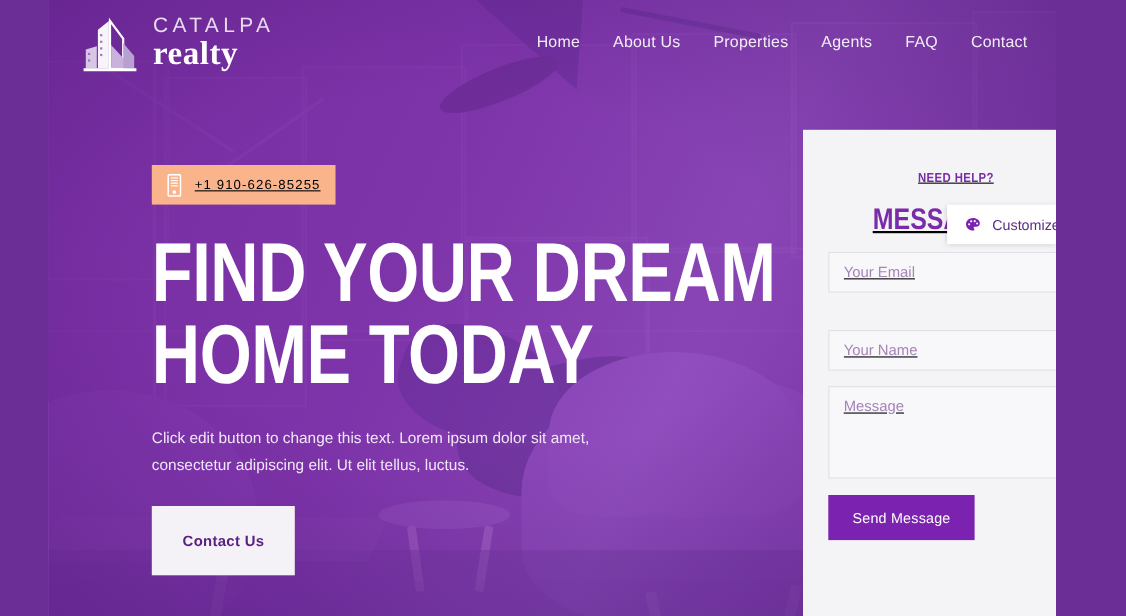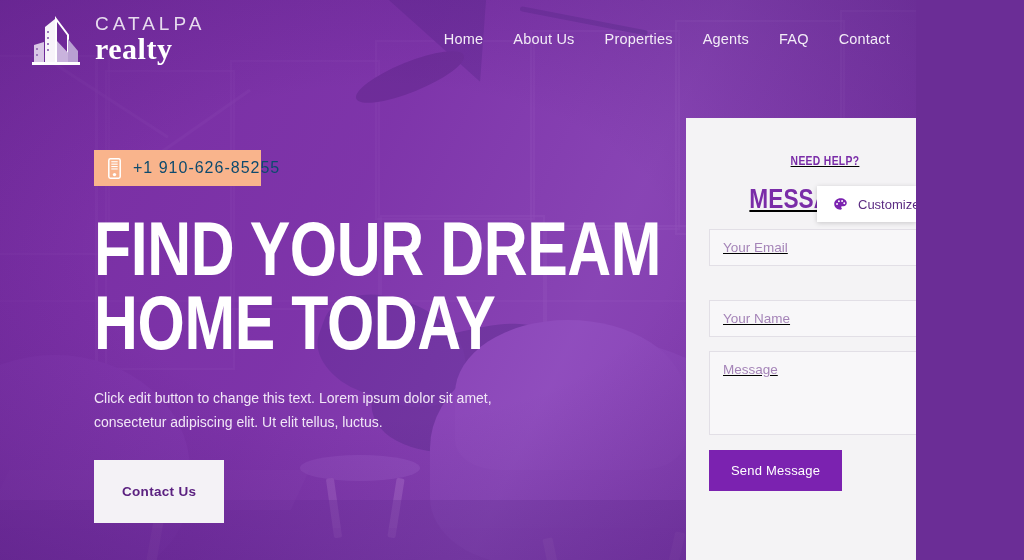--- a/index.html
+++ b/index.html
@@ -3,21 +3,21 @@
 <meta charset="utf-8">
 <style>
   * { box-sizing: border-box; margin: 0; padding: 0; }
   html, body {
     width: 1024px; height: 560px;
     overflow: hidden;
     font-family: "Liberation Sans", sans-serif;
     background: #6b2d96;
   }
 
-  .page { position: relative; width: 916px; height: 560px; overflow: hidden; }
+  .page { position: relative; width: 916px; height: 560px; overflow: hidden; margin-left: 44px; }
 
   
   .bg { position: absolute; inset: 0; overflow: hidden; background: #7b3aa6; }
   .bg-layer { position: absolute; inset: 0; }
 
   
   .panel {
     position: absolute; border: 2px solid rgba(168,120,200,0.40);
     background: rgba(150,95,185,0.18);
   }
@@ -91,21 +91,21 @@
   
   .hero { position: absolute; left: 94px; top: 150px; z-index: 15; width: 560px; }
 
   .phone-badge {
     display: inline-flex; align-items: center; gap: 12px;
     background: #f9b48c; padding: 0 22px 0 14px; height: 36px;
     width: 167px;
   }
   .phone-ico { width: 13px; height: 21px; position: relative; }
   .phone-num {
-    color: #0c4a6e; font-size: 16px; letter-spacing: 1.0px; white-space: nowrap;
+    color: #000000; font-size: 12px; letter-spacing: 1.0px; white-space: nowrap; text-decoration: underline;
   }
 
   .hero-title {
     margin-top: 26px;
     color: #ffffff; font-weight: 700;
     font-size: 76px; line-height: 0.97; letter-spacing: -0.5px;
     font-family: "Liberation Sans Narrow", "Liberation Sans", sans-serif;
     transform: scaleX(0.80); transform-origin: left center;
     white-space: nowrap;
   }

